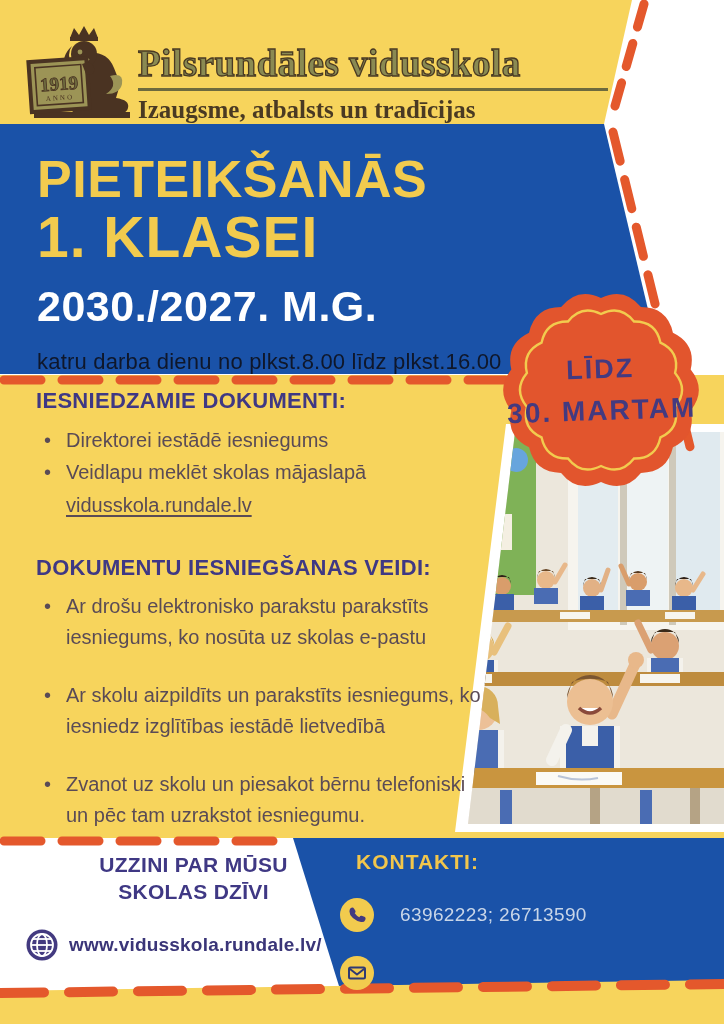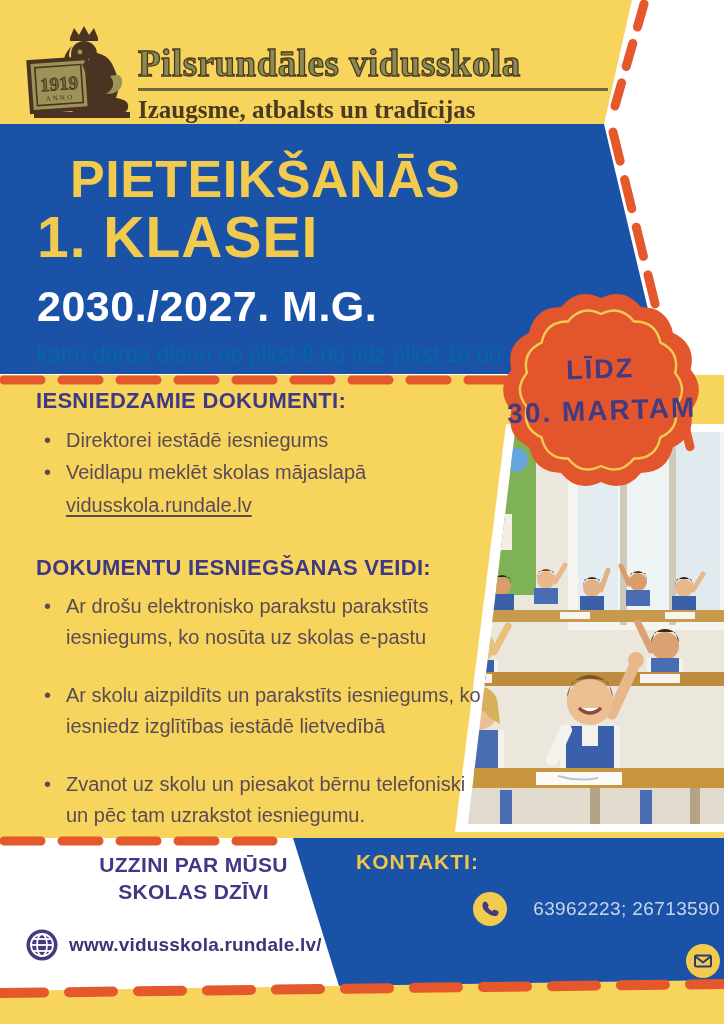--- a/index.html
+++ b/index.html
@@ -22,24 +22,24 @@
   .school-name{
     font-family:"Liberation Serif",serif;font-weight:700;font-size:37px;letter-spacing:.5px;
     color:#8a8a52;-webkit-text-stroke:1.3px #4a3a23;text-stroke:1.3px #4a3a23;
     border-bottom:3px solid #6d6a3e;padding-bottom:3px;white-space:nowrap;
   }
   .tagline{
     font-family:"Liberation Serif",serif;font-weight:700;font-size:25px;
     color:#4a3a23;margin-top:5px;white-space:nowrap;
   }
   .hero-text{position:absolute;left:37px;top:152px;}
-  .hero-l1{font-size:52px;font-weight:800;color:#F2CB4E;letter-spacing:.5px;line-height:1.06;margin-left:33px;}
+  .hero-l1{font-size:52px;font-weight:800;color:#F2CB4E;letter-spacing:.5px;line-height:1.06;}
   .hero-l2{font-size:57px;font-weight:800;color:#F2CB4E;letter-spacing:1px;line-height:1.06;}
   .hero-year{font-size:43px;font-weight:800;color:#ffffff;margin-top:14px;letter-spacing:.5px;}
-  .hero-sched{font-size:22px;color:#0369a1;margin-top:11px;letter-spacing:.2px;}
+  .hero-sched{font-size:22px;color:#0f172a;margin-top:18px;letter-spacing:.2px;}
   .panel-content{position:absolute;left:36px;top:388px;width:452px;}
   .sec-heading{font-size:22px;font-weight:800;color:#3F3884;letter-spacing:.3px;margin:0 0 10px 0;}
   .blist{margin:0;padding:0;list-style:none;}
   .blist li{
     position:relative;padding-left:30px;font-size:20px;color:#5a4b56;
     line-height:1.62;max-width:430px;
   }
   .blist li::before{content:"•";position:absolute;left:8px;color:#5a4b56;}
   .blist.spaced li{margin-bottom:27px;line-height:1.55;}
   .doc-link{color:#5a4b56;text-decoration:underline;text-underline-offset:3px;}
@@ -53,21 +53,21 @@
   }
   .badge-l1{font-size:27px;font-weight:800;letter-spacing:2px;color:#433a80;}
   .badge-l2{font-size:28px;font-weight:800;letter-spacing:2px;color:#433a80;}
   
   .footer-left{position:absolute;left:25px;top:852px;width:300px;}
   .f-head{font-size:21px;font-weight:800;color:#3F3884;line-height:1.28;margin-left:37px;letter-spacing:.3px;text-align:center;}
   .web-row{display:flex;align-items:center;gap:10px;margin-top:22px;}
   .web-text{font-size:19px;font-weight:700;color:#3A3578;letter-spacing:.2px;}
   .footer-right{position:absolute;left:340px;top:850px;width:380px;}
   .kontakti{font-size:21px;font-weight:800;color:#F2C64B;letter-spacing:1px;margin-left:16px;}
-  .c-row{display:flex;align-items:center;gap:26px;margin-top:18px;justify-content:flex-end;}
+  .c-row{display:flex;align-items:center;gap:26px;margin-top:24px;}
   .c-icon{width:34px;height:34px;border-radius:50%;background:#F2CB4E;flex:0 0 auto;
           display:flex;align-items:center;justify-content:center;}
   .phone-text{font-size:19px;color:#c9d6e8;letter-spacing:.4px;}
   .email-text{font-size:16.5px;color:#EFC64B;text-decoration:underline;text-underline-offset:3px;}
   a{cursor:pointer;}
 </style>
 </head>
 <body>
 
 <div class="poster">

